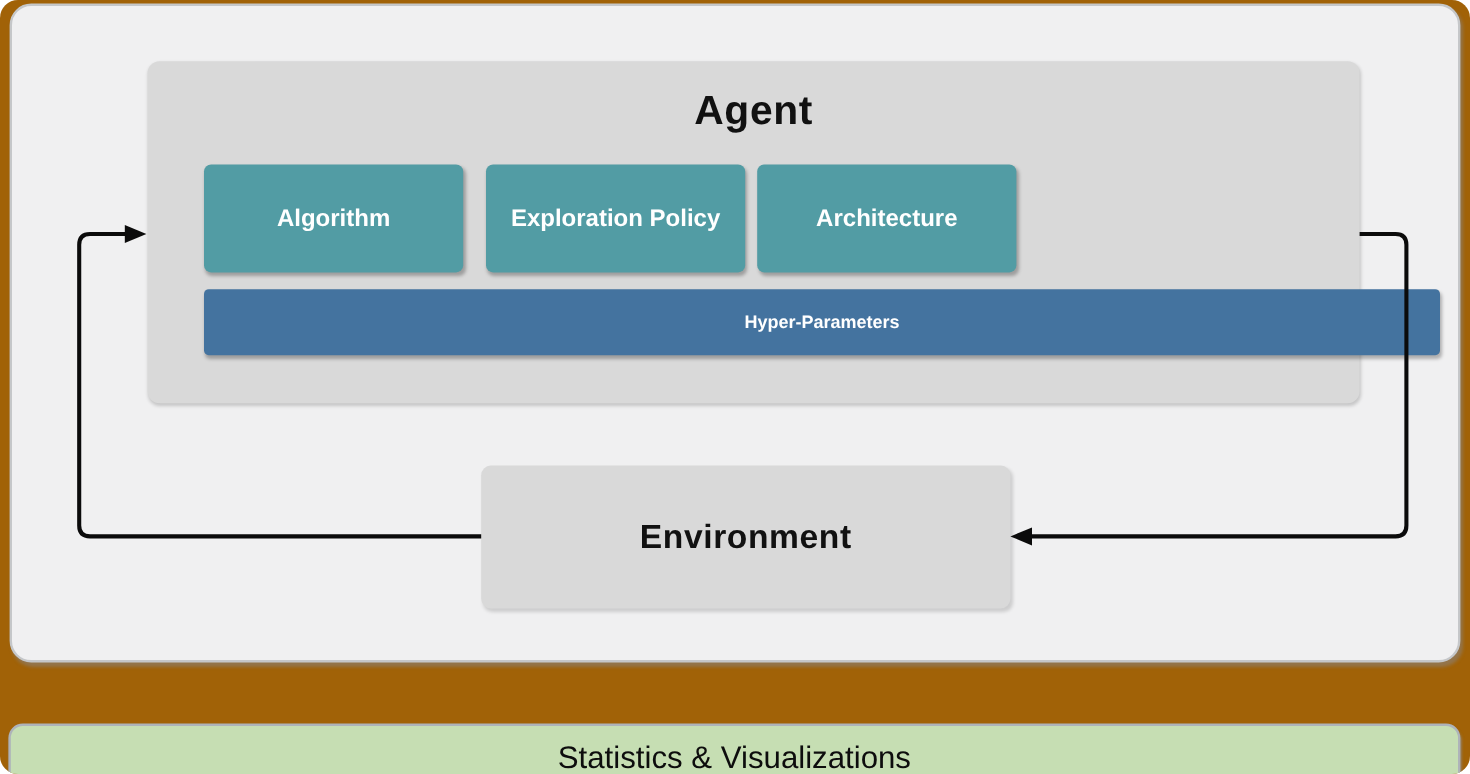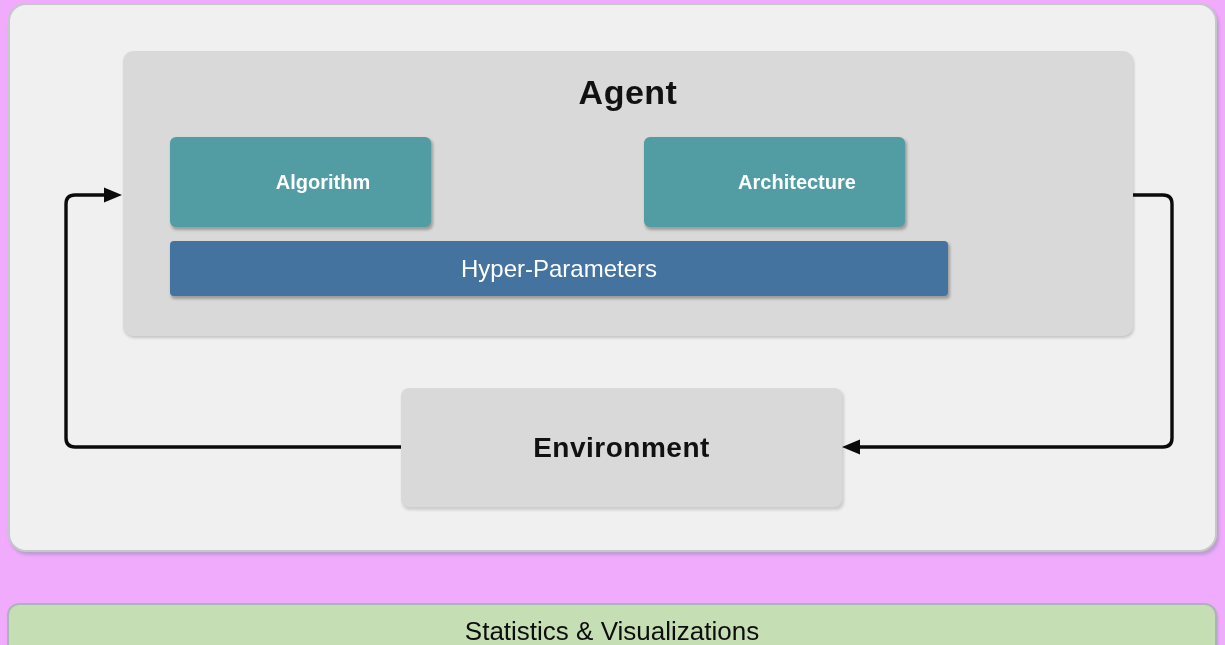--- a/index.html
+++ b/index.html
@@ -5,22 +5,23 @@
   html, body {
     margin: 0;
     padding: 0;
     background: #ffffff;
     font-family: "Liberation Sans", sans-serif;
   }
   #stage {
     position: relative;
     width: 1225px;
     height: 645px;
-    background: #f0abfc;
+    background: #a16207;
     overflow: hidden;
+    border-radius: 15px;
   }
   
   .outer-canvas {
     position: absolute;
     left: 8px; top: 3px;
     width: 1205px; height: 545px;
     background: #f0f0f1;
     border: 2px solid #c5c7c9;
     border-radius: 18px;
     box-shadow: 2px 3px 3px rgba(130,140,160,0.45);
@@ -50,38 +51,37 @@
     top: 137px;
     width: 216px; height: 90px;
     background: #529ca4;
     border-radius: 6px;
     box-shadow: 1.5px 2.5px 3px rgba(0,0,0,0.28);
     display: flex; align-items: center; justify-content: center;
     color: #ffffff;
     font-size: 20px;
     font-weight: bold;
     text-align: center;
-    padding-left: 45px;
   }
   #module-0 { left: 170px; }
   #module-1 { left: 405px; }
-  #module-2 { left: 644px; }
+  #module-2 { left: 631px; }
   #module-3 { left: 876px; }
   
   .hyper-bar {
     position: absolute;
     left: 170px; top: 241px;
-    width: 778px; height: 55px;
+    width: 1030px; height: 55px;
     background: #44739f;
     border-radius: 4px;
     box-shadow: 1.5px 2.5px 3px rgba(0,0,0,0.28);
     display: flex; align-items: center; justify-content: center;
     color: #ffffff;
-    font-size: 24px;
-    font-weight: normal;
+    font-size: 15px;
+    font-weight: bold;
   }
   
   .environment-box {
     position: absolute;
     left: 401px; top: 388px;
     width: 441px; height: 119px;
     background: #d9d9d9;
     border-radius: 8px;
     box-shadow: 1.5px 2.5px 3px rgba(0,0,0,0.15);
     display: flex; align-items: center; justify-content: center;
@@ -116,20 +116,21 @@
 <body>
 
 <div id="stage">
 
   <div class="outer-canvas"></div>
 
   <div class="agent-panel"></div>
   <div class="agent-title">Agent</div>
 
   <div id="module-0" class="module-box">Algorithm</div>
+  <div id="module-1" class="module-box">Exploration Policy</div>
   <div id="module-2" class="module-box">Architecture</div>
 
   <div class="hyper-bar">Hyper-Parameters</div>
 
   <div class="environment-box">Environment</div>
 
   <svg class="arrow-layer" viewBox="0 0 1225 645" xmlns="http://www.w3.org/2000/svg">
 
     <g>
       <path d="M 401 447 H 75 Q 66 447 66 438 V 204 Q 66 195 75 195 H 105" fill="none" stroke="#0b0b0b" stroke-width="3.4" stroke-linecap="butt"></path>

